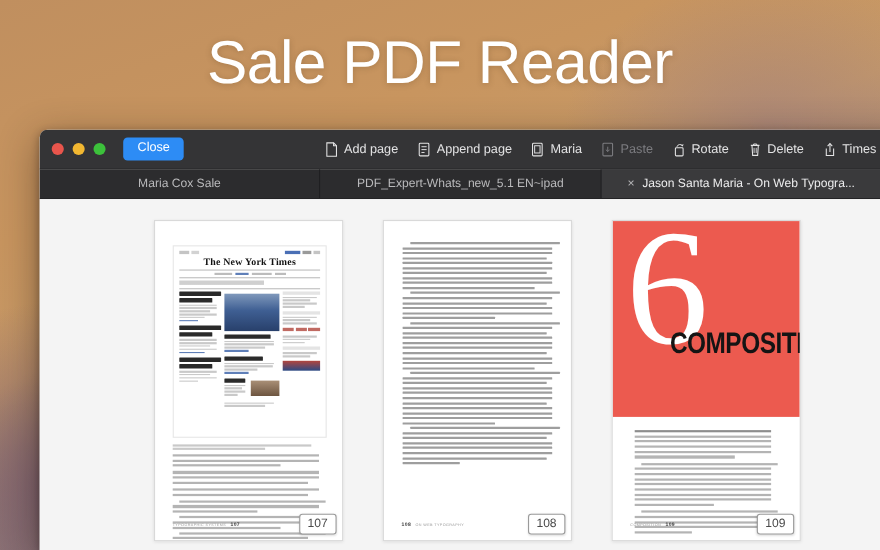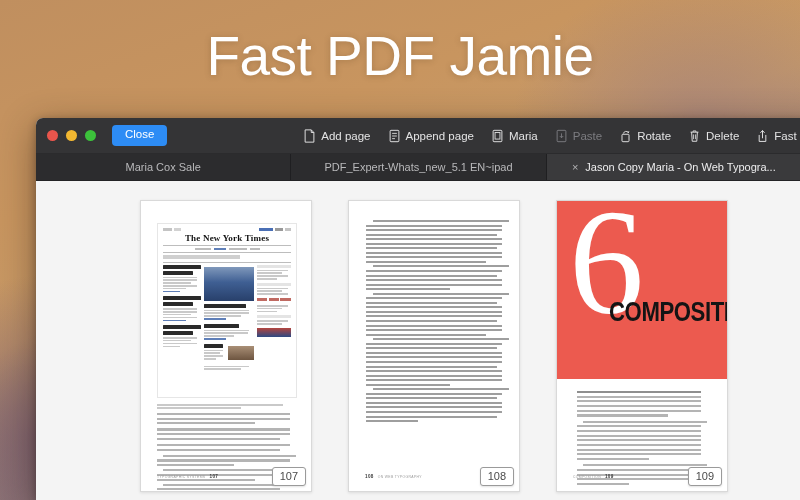--- a/index.html
+++ b/index.html
@@ -237,21 +237,21 @@
     transform-origin: left center;
     white-space: nowrap;
   }
   .p3-body { position:absolute; left:20px; right:20px; top:190px; }
 </style>
 </head>
 <body>
 
 <div class="backdrop"></div>
 
-<div class="hero-title">Fast PDF Jamie</div>
+<div class="hero-title">Sale PDF Reader</div>
 
 <div class="window">
 
   <div class="toolbar">
 
     <div class="traffic">
       <span class="light red"></span>
       <span class="light yellow"></span>
       <span class="light green"></span>
     </div>
@@ -326,40 +326,40 @@
       </div>
 
       <div class="tb-item">
         <span class="tb-ico">
           <svg viewBox="0 0 14 16">
               <path d="M3.2 6.8v7.4h7.6V6.8" fill="none" stroke="currentColor" stroke-width="1.1"></path>
               <path d="M7 10.6V1.8" stroke="currentColor" stroke-width="1.1"></path>
               <path d="M4.6 4.4L7 1.7l2.4 2.7" fill="none" stroke="currentColor" stroke-width="1.1"></path>
             </svg>
         </span>
-        <span>Fast</span>
+        <span>Times</span>
       </div>
     </div>
 
     <div class="tb-more">»</div>
   </div>
 
   <div class="tabbar">
 
     <div class="tab">
       <span class="tab-label">Maria Cox Sale</span>
     </div>
 
     <div class="tab">
       <span class="tab-label">PDF_Expert-Whats_new_5.1 EN~ipad</span>
     </div>
 
     <div class="tab active">
       <span class="tab-close">×</span>
-      <span class="tab-label">Jason Copy Maria - On Web Typogra...</span>
+      <span class="tab-label">Jason Santa Maria - On Web Typogra...</span>
     </div>
 
     <div class="tab-add">+</div>
   </div>
 
   <div class="pages">
 
     <div class="page-wrap">
       <div class="page">
 

